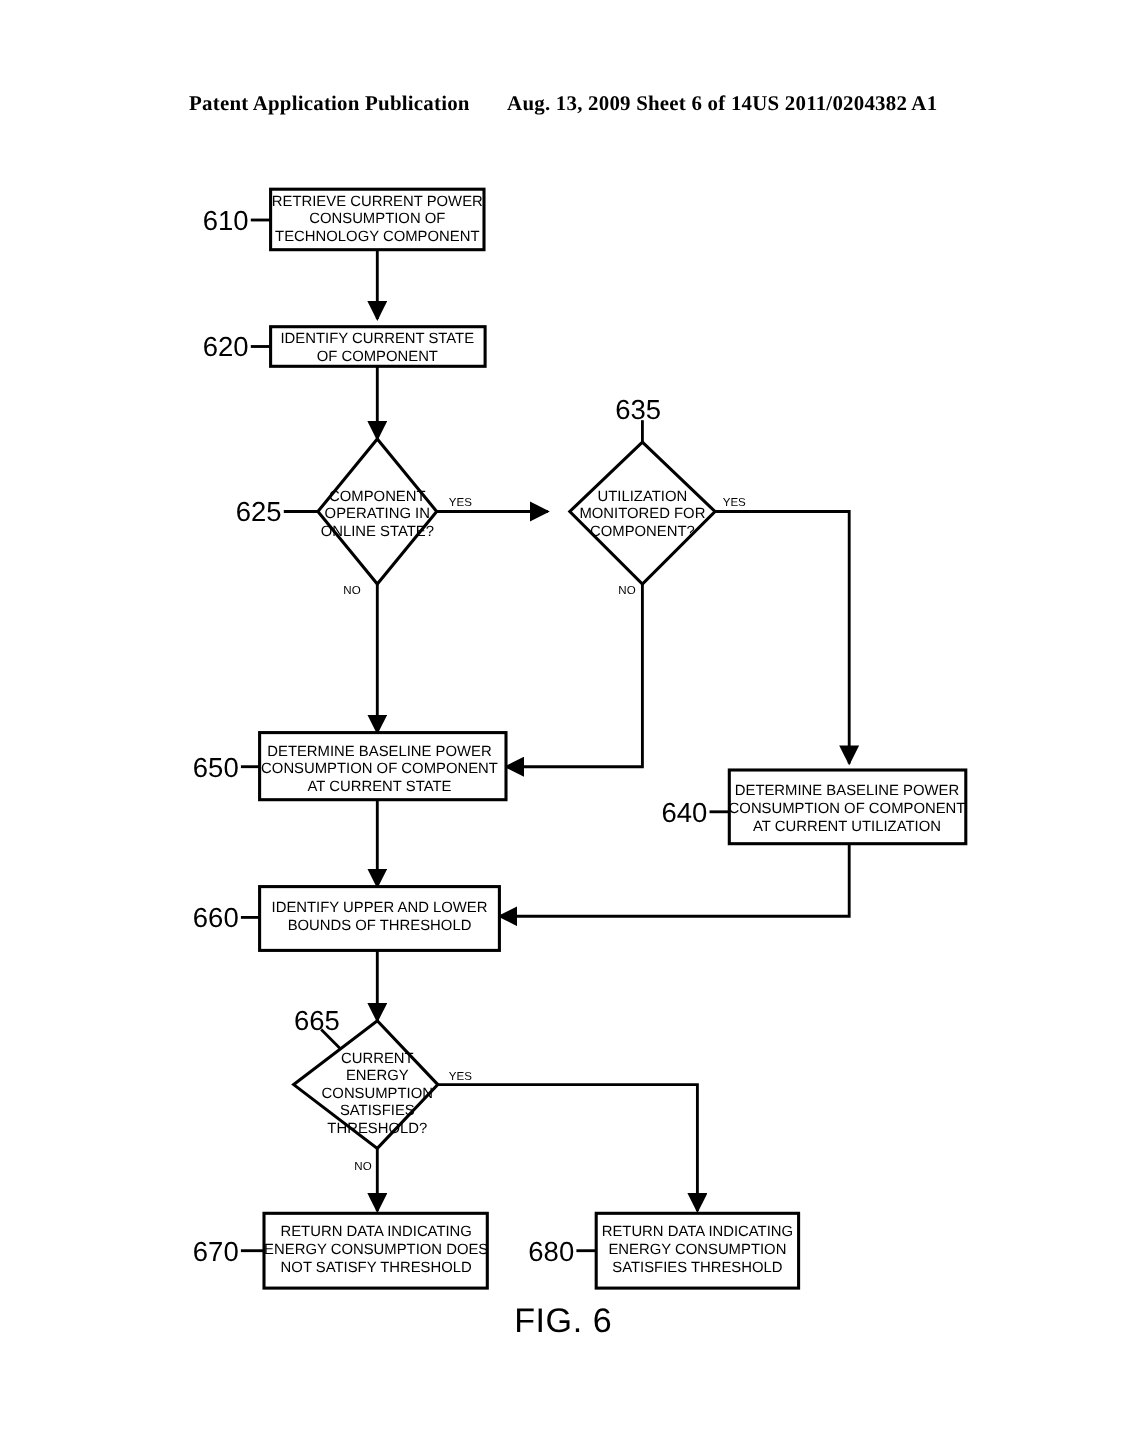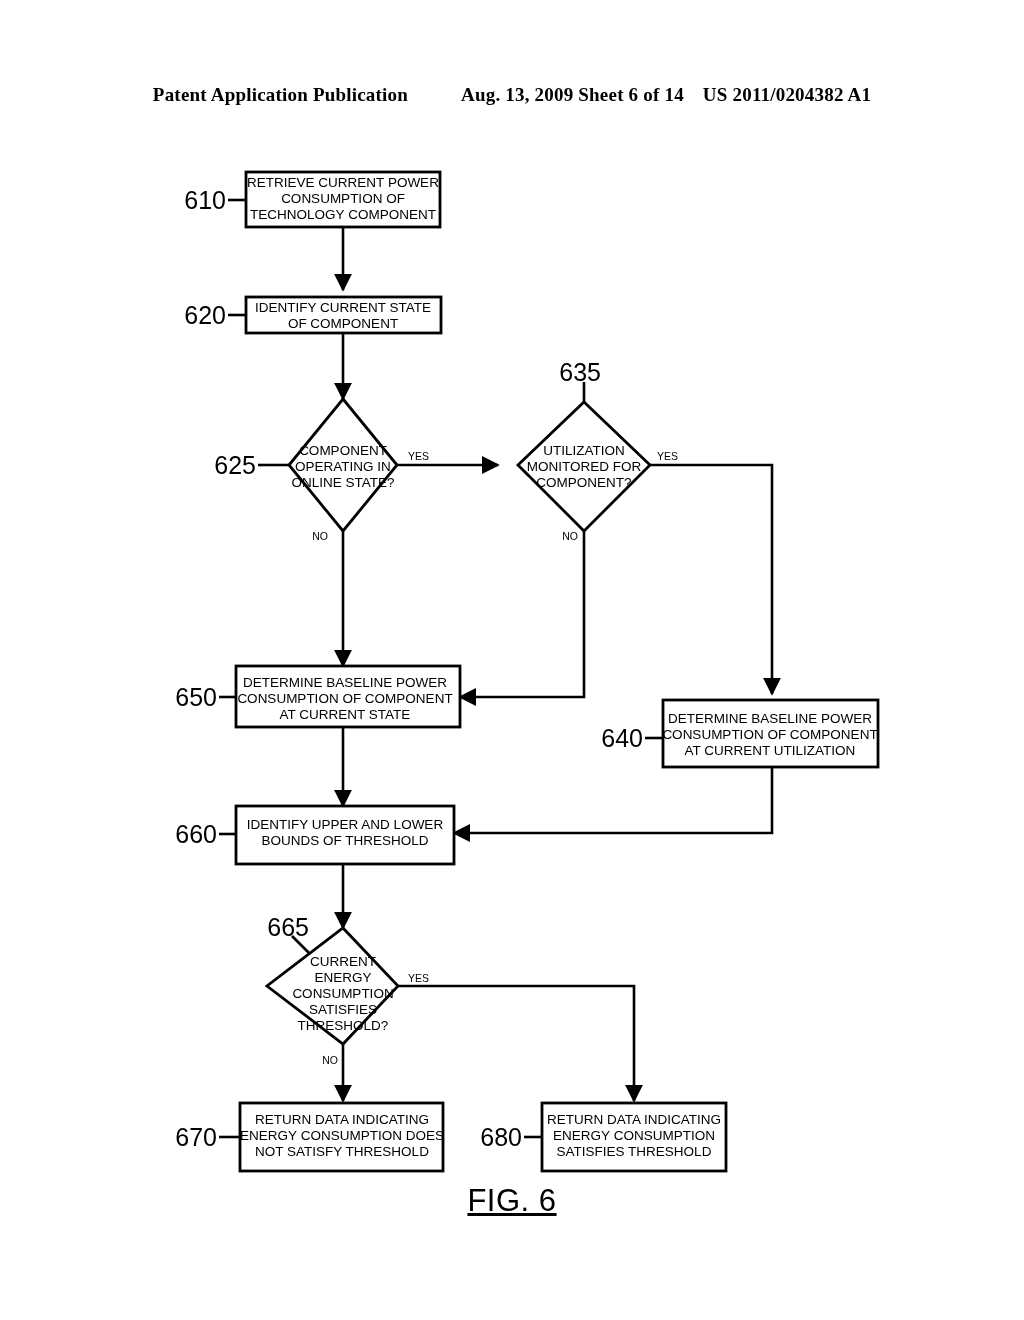--- a/index.html
+++ b/index.html
@@ -23,21 +23,20 @@
     top: 84px;
     width: 1024px;
     display: flex;
     justify-content: center;
     align-items: baseline;
     font-family: "Liberation Serif", serif;
     font-weight: bold;
     font-size: 19px;
     color: #000;
     letter-spacing: 0.2px;
-    gap: 19px;
   }
   #pub-header .seg-1 { margin-right: 34px; }
   #pub-header .seg-2 { }
 
   
   #diagram {
     position: absolute;
     left: 0;
     top: 0;
     width: 1024px;
@@ -47,21 +46,20 @@
   
   #fig-caption {
     position: absolute;
     left: 0;
     top: 1183px;
     width: 1024px;
     text-align: center;
     font-size: 31px;
     color: #000;
     letter-spacing: 0.5px;
-    text-decoration: underline;
   }
 </style>
 </head>
 <body>
 
 <div id="page">
 
   <div id="pub-header">
     <span class="seg-1">Patent Application Publication</span>
     <span class="seg-2">Aug. 13, 2009  Sheet 6 of 14</span>

